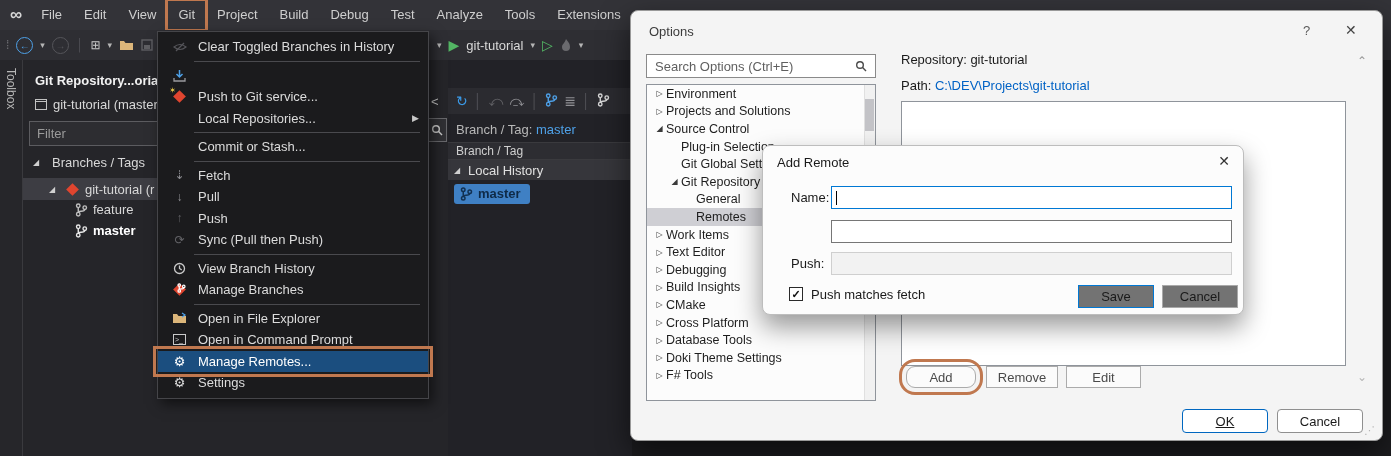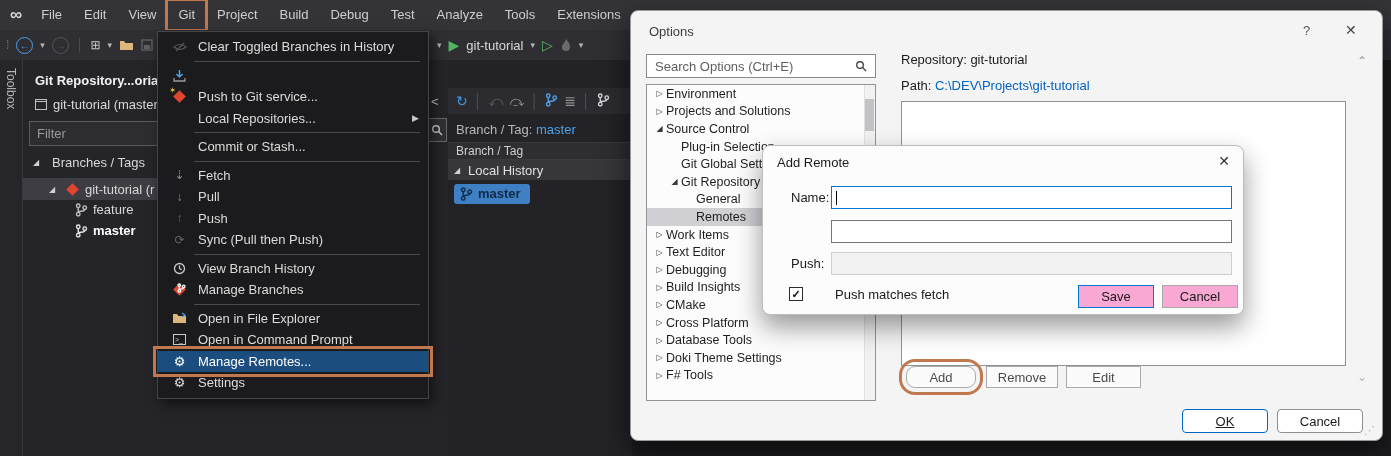--- a/index.html
+++ b/index.html
@@ -100,22 +100,22 @@
   .addr{position:absolute; left:762px; top:145px; width:482px; height:170px; background:#fcfcfc; border:1px solid #bdbdbd; border-radius:8px; box-shadow:0 12px 26px rgba(0,0,0,.4); z-index:20; font-size:13px; color:#1a1a1a;}
   .ar-title{position:absolute; left:14px; top:9px;}
   .ar-close{position:absolute; right:13px; top:7px; font-size:14px; color:#333;}
   .ar-lbl{position:absolute; left:28px;}
   .ar-field{position:absolute; left:68px; width:401px; height:23px; display:flex; align-items:center;}
   .f-name{border:1px solid #0078d4; background:#fff;}
   .f-fetch{border:1px solid #767676; background:#fff;}
   .f-push{border:1px solid #cfcfcf; background:#f2f2f2;}
   .ar-caret{width:1px; height:14px; background:#000; margin-left:4px;}
   .ar-check{position:absolute; left:26px; top:141px; width:14px; height:14px; border:1.5px solid #2a2a2a; background:#fff; display:flex; align-items:center; justify-content:center; font-size:11px; font-weight:bold; color:#111;}
-  .ar-chklbl{position:absolute; left:48px; top:141px;margin-left:24px;}
-  .arbtn{position:absolute; top:139px; width:76px; height:23px; background:#f9a8d4; display:flex; align-items:center; justify-content:center;}
+  .ar-chklbl{position:absolute; left:48px; top:141px;}
+  .arbtn{position:absolute; top:139px; width:76px; height:23px; background:#737373; display:flex; align-items:center; justify-content:center;}
   .arbtn.save{left:315px; border:1px solid #0078d4;}
   .arbtn.cancel{left:399px; border:1px solid #a9a9a9;}
 </style>
 </head>
 <body>
 
 <div class="canvas">
 
   <div class="menubar">
     <span class="vslogo">∞</span>

